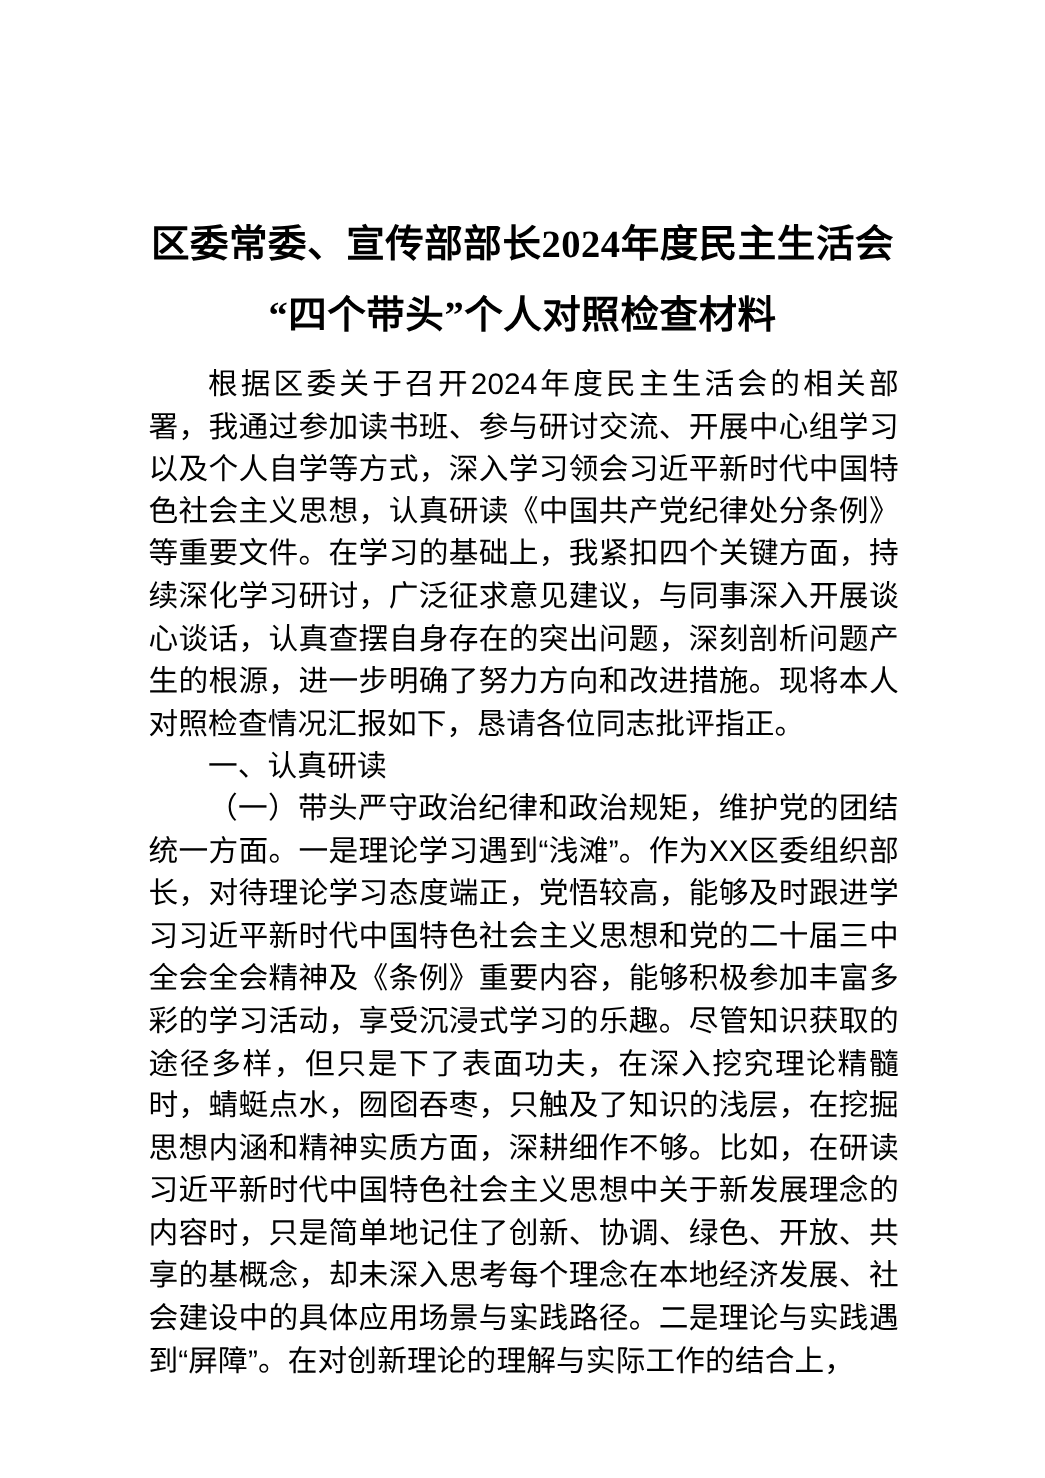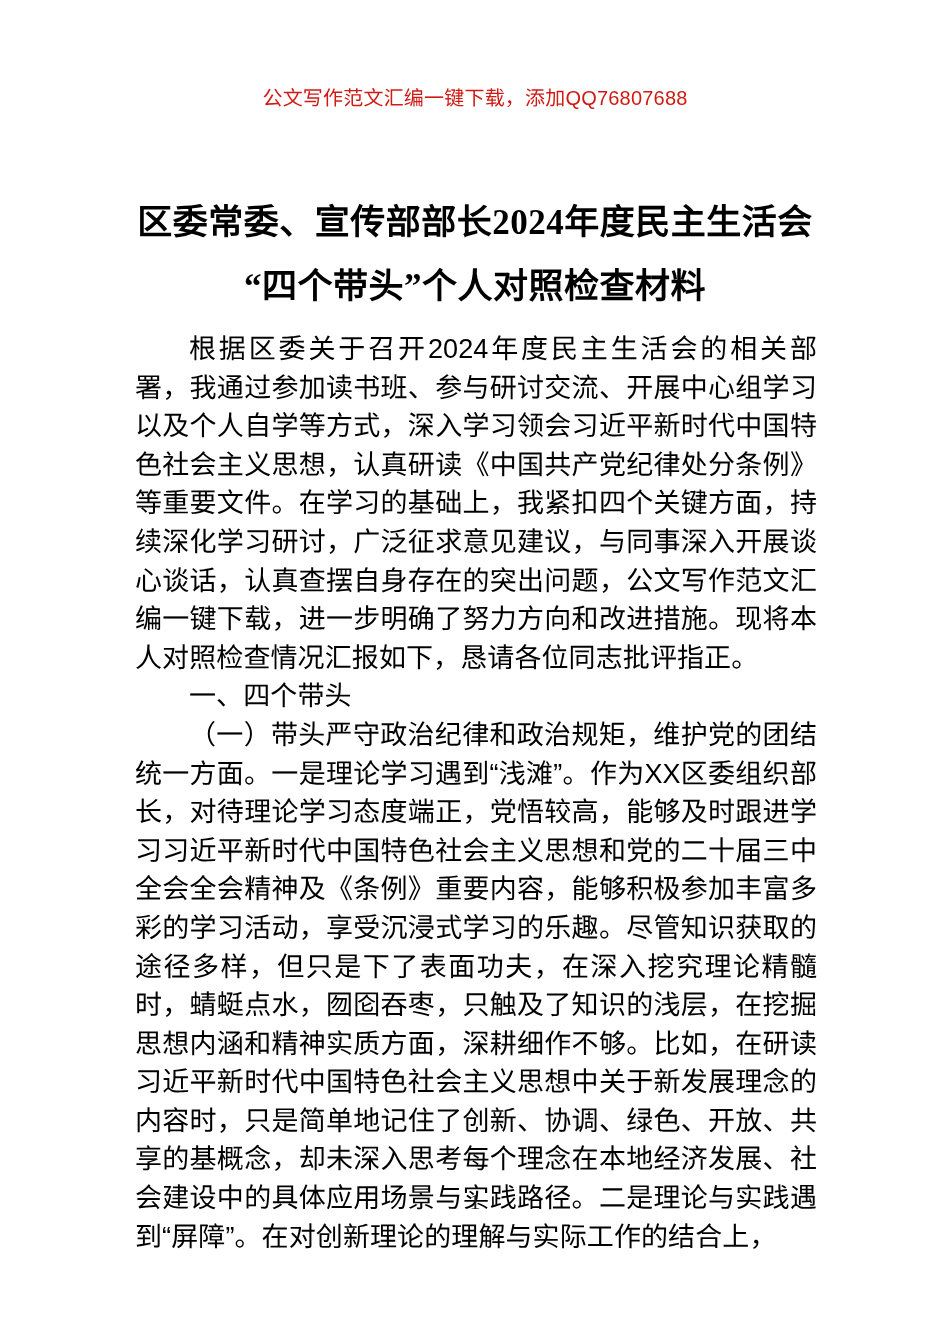--- a/index.html
+++ b/index.html
@@ -86,25 +86,24 @@
     line-height: 28px;
     color: #1a1a1a;
     font-family: "Liberation Serif", "DejaVu Serif", serif;
   }
 </style>
 </head>
 <body>
 
 <div class="page">
 
-  <div class="promo-header">公文写作范文汇编一键下载，添加QQ76807688</div>
 
   <h1 class="doc-title">区委常委、宣传部部长2024年度民主生活会“四个带头”个人对照检查材料</h1>
 
   <div class="body-block">
-    <p class="para indent">根据区委关于召开2024年度民主生活会的相关部署，我通过参加读书班、参与研讨交流、开展中心组学习以及个人自学等方式，深入学习领会习近平新时代中国特色社会主义思想，认真研读《中国共产党纪律处分条例》等重要文件。在学习的基础上，我紧扣四个关键方面，持续深化学习研讨，广泛征求意见建议，与同事深入开展谈心谈话，认真查摆自身存在的突出问题，公文写作范文汇编一键下载，进一步明确了努力方向和改进措施。现将本人对照检查情况汇报如下，恳请各位同志批评指正。</p>
-    <p class="para indent">一、四个带头</p>
+    <p class="para indent">根据区委关于召开2024年度民主生活会的相关部署，我通过参加读书班、参与研讨交流、开展中心组学习以及个人自学等方式，深入学习领会习近平新时代中国特色社会主义思想，认真研读《中国共产党纪律处分条例》等重要文件。在学习的基础上，我紧扣四个关键方面，持续深化学习研讨，广泛征求意见建议，与同事深入开展谈心谈话，认真查摆自身存在的突出问题，深刻剖析问题产生的根源，进一步明确了努力方向和改进措施。现将本人对照检查情况汇报如下，恳请各位同志批评指正。</p>
+    <p class="para indent">一、认真研读</p>
     <p class="para indent">（一）带头严守政治纪律和政治规矩，维护党的团结统一方面。一是理论学习遇到“浅滩”。作为XX区委组织部长，对待理论学习态度端正，党悟较高，能够及时跟进学习习近平新时代中国特色社会主义思想和党的二十届三中全会全会精神及《条例》重要内容，能够积极参加丰富多彩的学习活动，享受沉浸式学习的乐趣。尽管知识获取的途径多样，但只是下了表面功夫，在深入挖究理论精髓时，蜻蜓点水，囫囵吞枣，只触及了知识的浅层，在挖掘思想内涵和精神实质方面，深耕细作不够。比如，在研读习近平新时代中国特色社会主义思想中关于新发展理念的内容时，只是简单地记住了创新、协调、绿色、开放、共享的基概念，却未深入思考每个理念在本地经济发展、社会建设中的具体应用场景与实践路径。二是理论与实践遇到“屏障”。在对创新理论的理解与实际工作的结合上，</p>
   </div>
 
   <div class="page-number">1</div>
 
 </div>
 
 </body></html>

